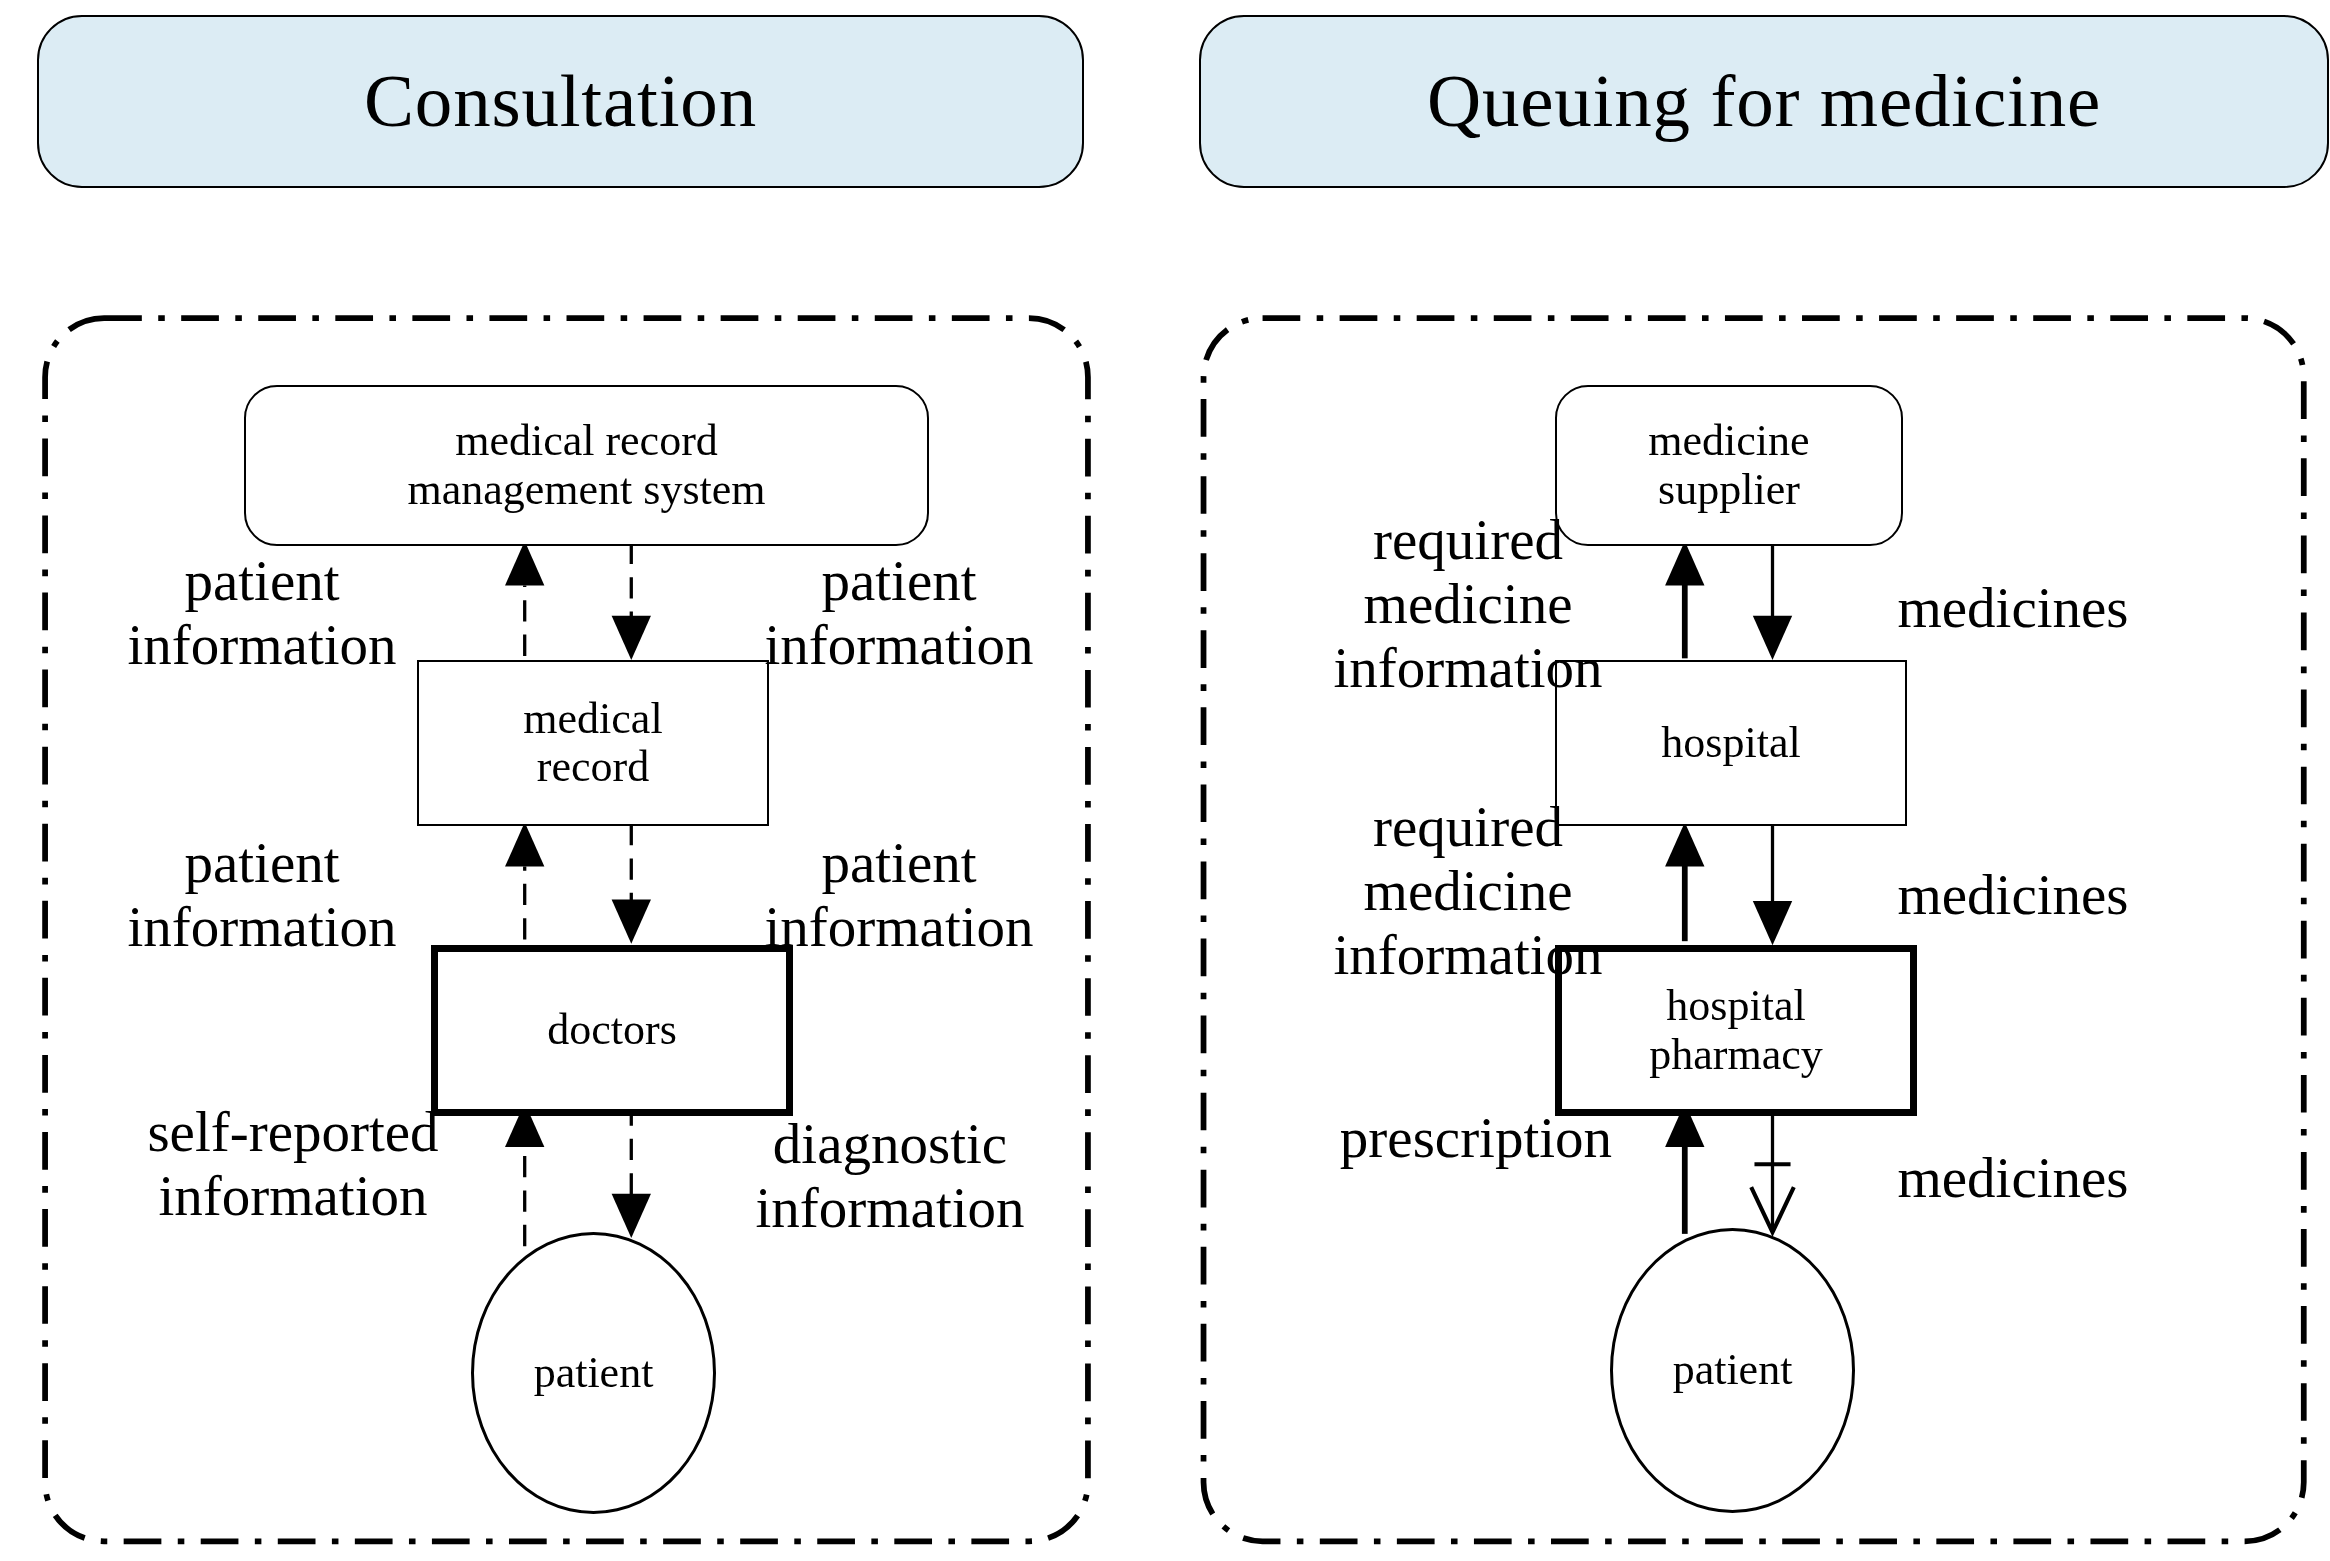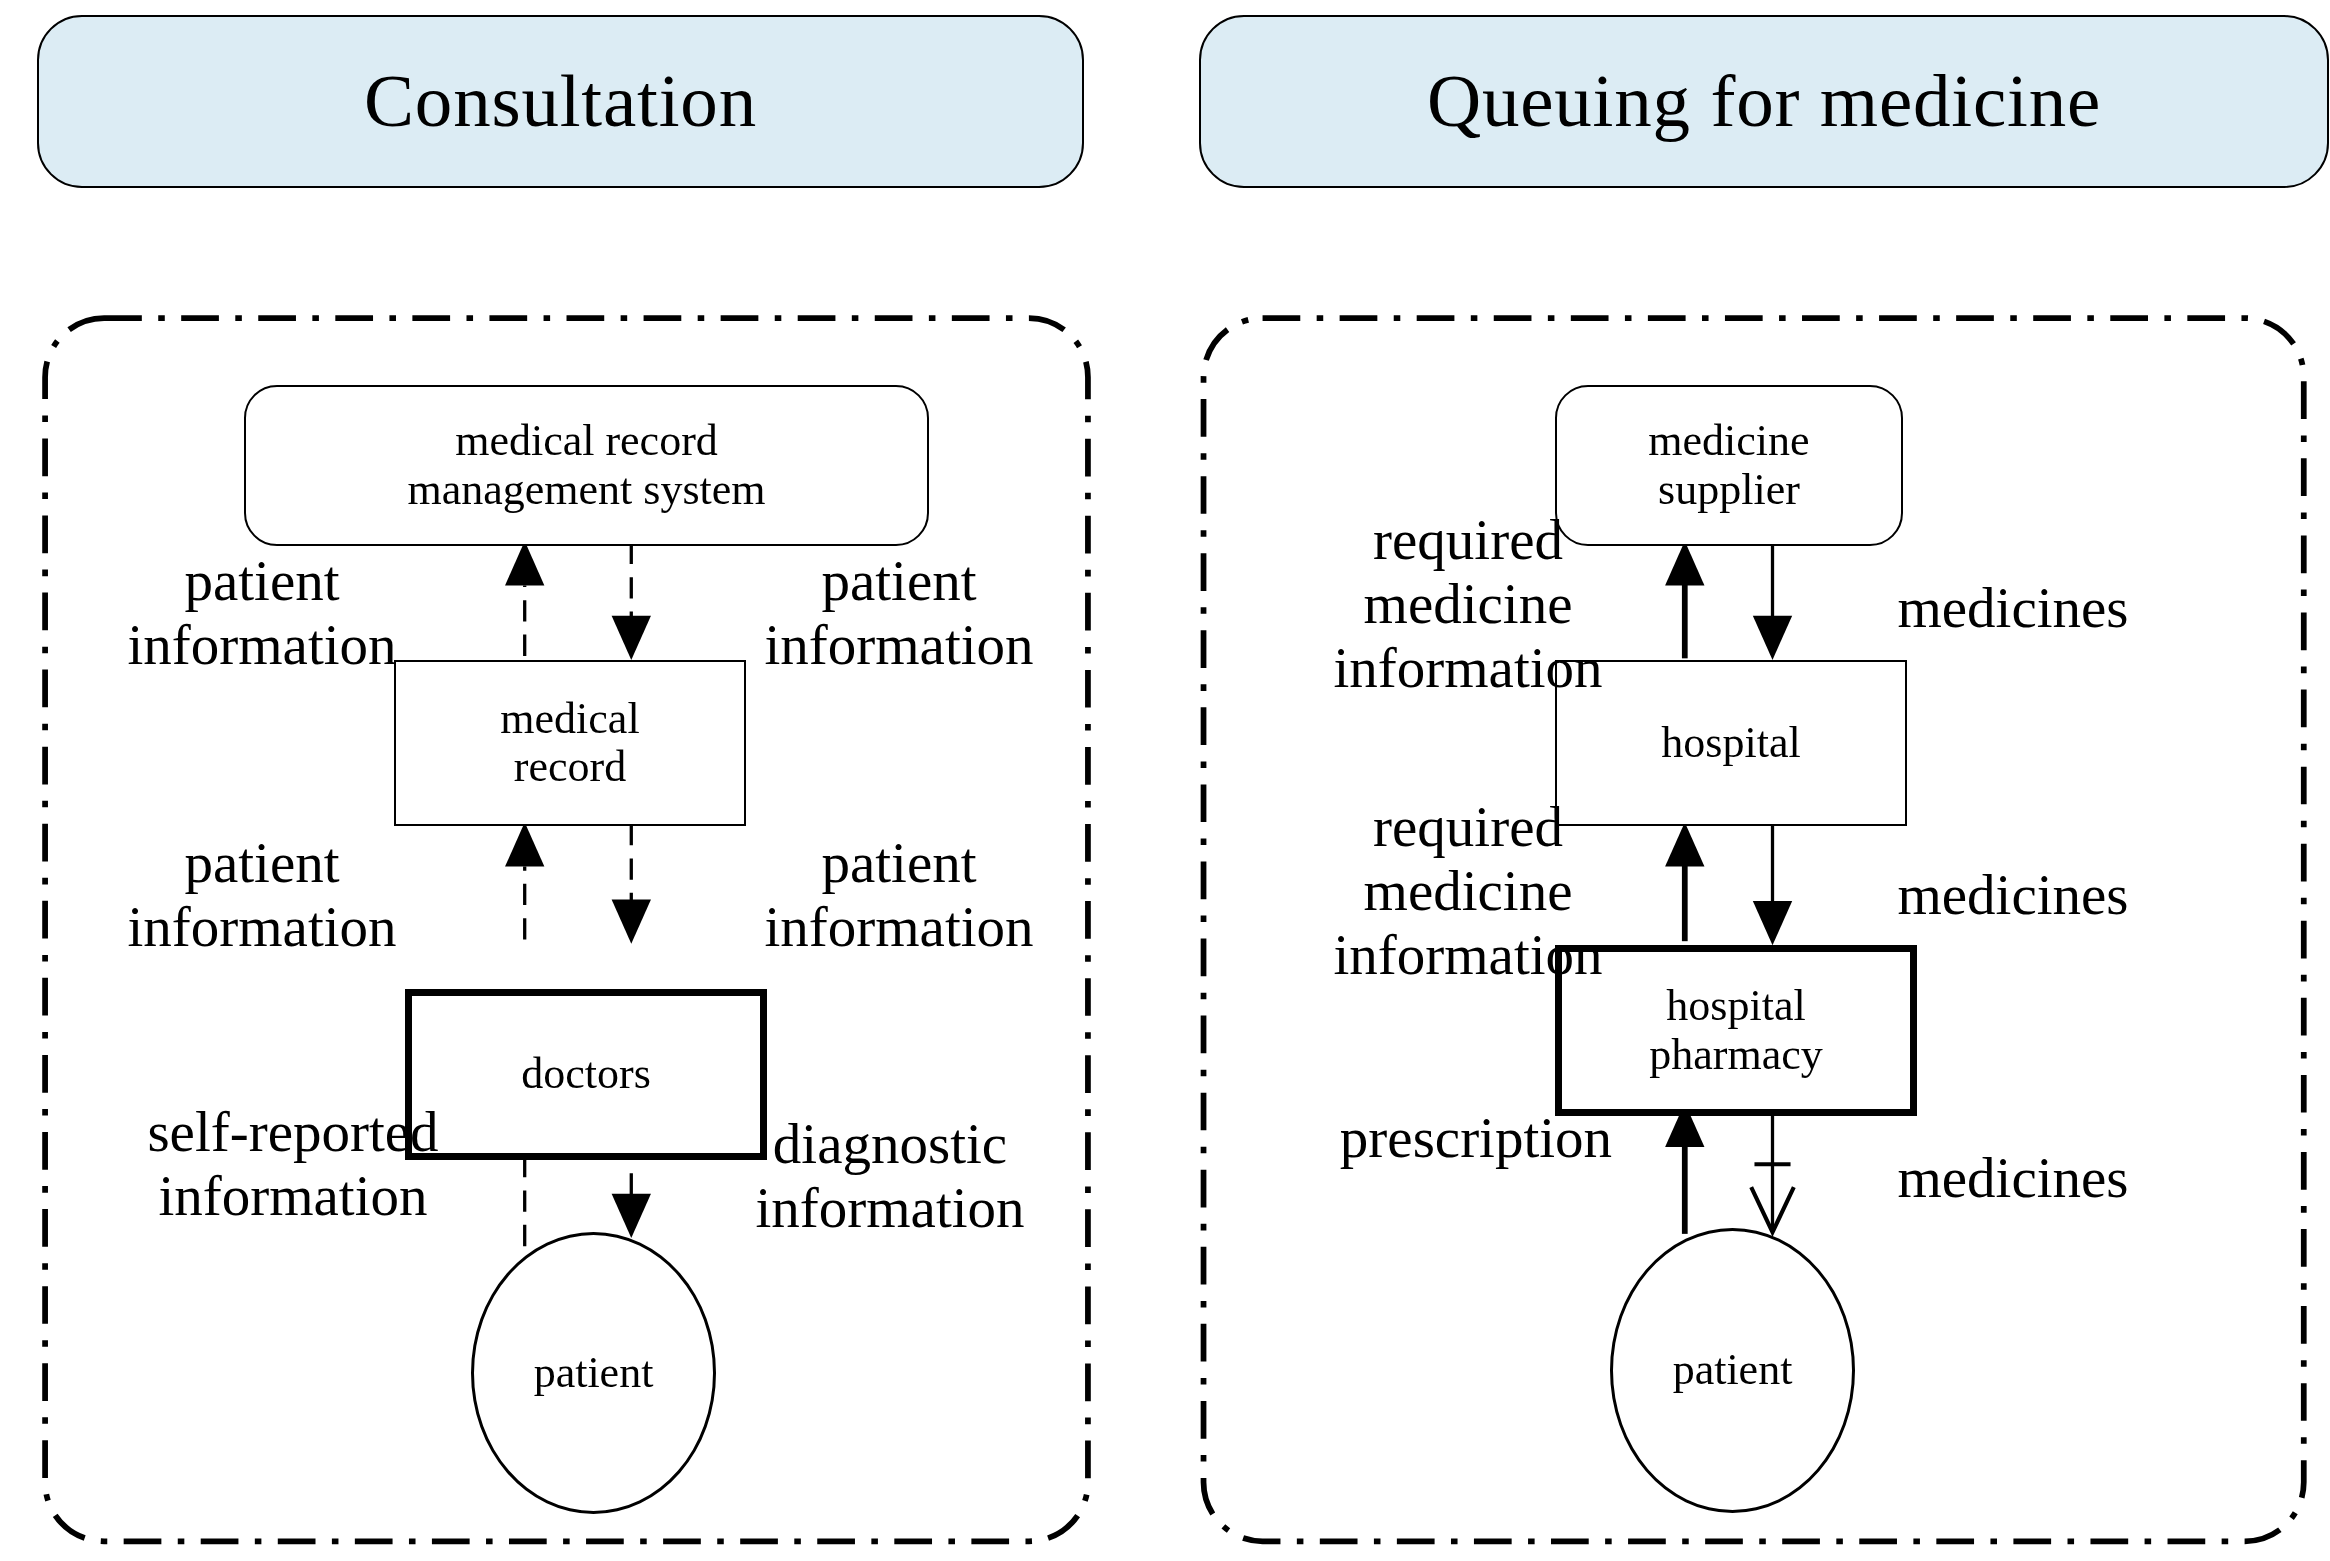--- a/index.html
+++ b/index.html
@@ -21,22 +21,22 @@
   .node.rounded{border-radius:33px;}
   .node.bold{border-width:7.4px;}
   .node.ellipse{border-radius:50%;border-width:3.3px;}
   .flowlabel{
     position:absolute;z-index:2;transform:translate(-50%,-50%);
     text-align:center;font-size:57px;line-height:1.12;white-space:pre-line;
   }
   
   #title-left{left:37px;top:14.8px;width:1043px;height:169px;}
   #node-system{left:244px;top:385px;width:681px;height:157px;}
-  #node-record{left:394px;top:660px;width:348px;height:162px;}
-  #node-doctors{left:405px;top:945px;width:348px;height:157px;margin-top:44px;}
+  #node-record{left:417px;top:660px;width:348px;height:162px;}
+  #node-doctors{left:431px;top:945px;width:348px;height:157px;}
   #node-patient-left{left:471px;top:1232px;width:239px;height:276px;}
   #lbl-l1a{left:262px;top:613px;}   #lbl-l1b{left:899px;top:613px;}
   #lbl-l2a{left:262px;top:895px;}  #lbl-l2b{left:899px;top:895px;}
   #lbl-l3a{left:293px;top:1164px;}  #lbl-l3b{left:890px;top:1176px;}
   
   #title-right{left:1199px;top:14.8px;width:1126px;height:169px;}
   #node-supplier{left:1555px;top:385px;width:344px;height:157px;}
   #node-hospital{left:1555px;top:660px;width:348px;height:162px;}
   #node-pharmacy{left:1555px;top:945px;width:348px;height:157px;}
   #node-patient-right{left:1610px;top:1228px;width:239px;height:279px;}

